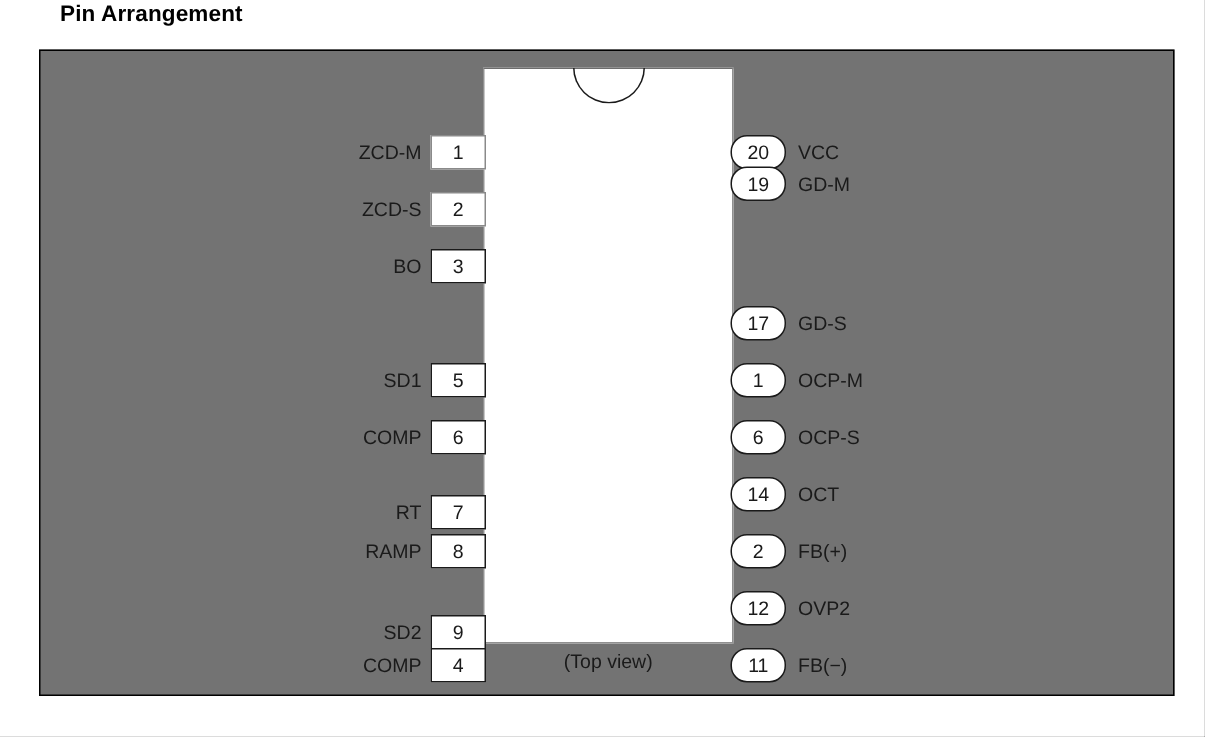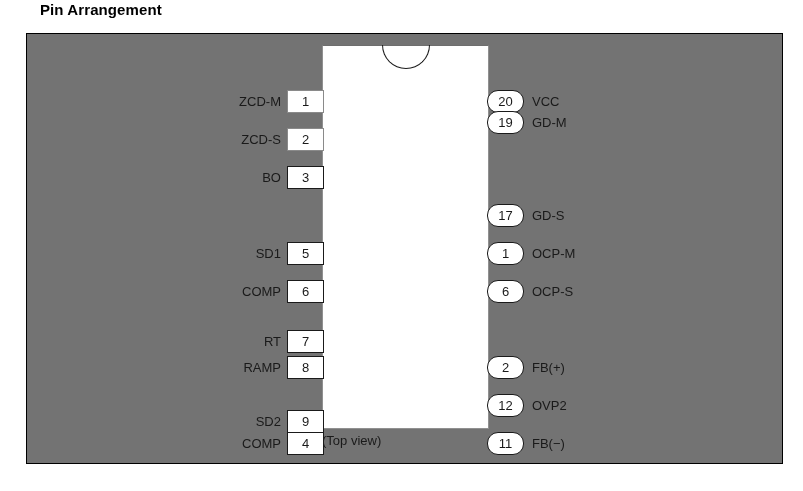--- a/index.html
+++ b/index.html
@@ -116,20 +116,21 @@
   }
   
   .pin-row.left .pin-box { margin-right: -2px; }
   .pin-row.right .pin-box { margin-left: -2px; border-radius: 11px; }
 
   #top-view-caption {
     position: absolute;
     left: 295px;
     top: 400px;
     width: 167px;
+    text-align: center;
     font-size: 13px;
     line-height: 13px;
     color: #1a1a1a;
     white-space: nowrap;
   }
 </style>
 </head>
 <body>
 
 <div id="page-title">Pin Arrangement</div>
@@ -190,20 +191,24 @@
     <span class="pin-label">GD-S</span>
   </div>
   <div class="pin-row right" style="top:208px">
     <span class="pin-box">1</span>
     <span class="pin-label">OCP-M</span>
   </div>
   <div class="pin-row right" style="top:246px">
     <span class="pin-box">6</span>
     <span class="pin-label">OCP-S</span>
   </div>
+  <div class="pin-row right" style="top:284px">
+    <span class="pin-box">14</span>
+    <span class="pin-label">OCT</span>
+  </div>
   <div class="pin-row right" style="top:322px">
     <span class="pin-box">2</span>
     <span class="pin-label">FB(+)</span>
   </div>
   <div class="pin-row right" style="top:360px">
     <span class="pin-box">12</span>
     <span class="pin-label">OVP2</span>
   </div>
   <div class="pin-row right" style="top:398px">
     <span class="pin-box">11</span>

